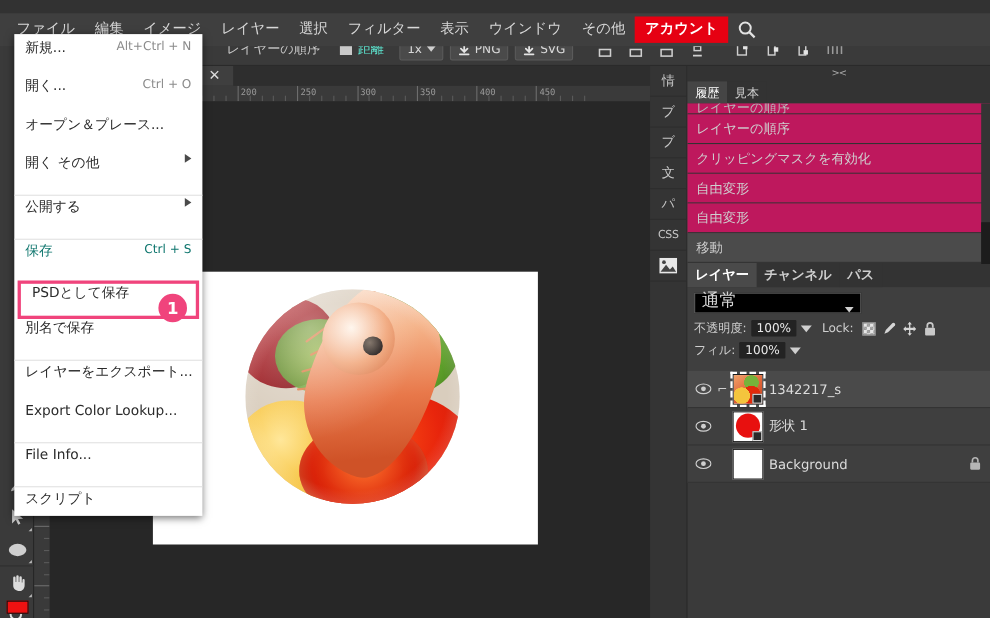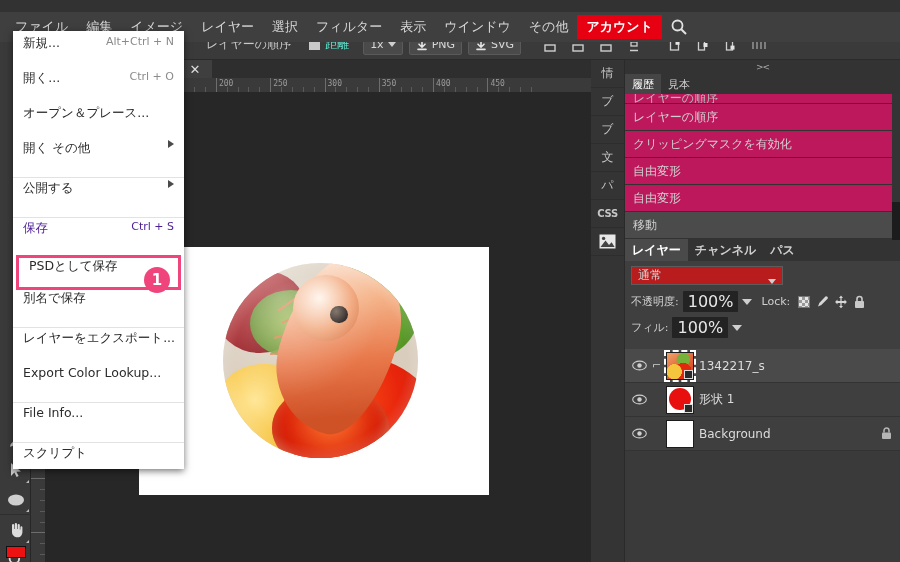--- a/index.html
+++ b/index.html
@@ -170,21 +170,21 @@
     background: #3a3a3a; z-index: 8;
   }
   .vtabs {
     position: absolute; left: 0; top: 0; width: 34px; height: 502px;
     background: #343434; border-right: 1px solid #2a2a2a;
   }
   .vtab {
     height: 28px; display: flex; align-items: center; justify-content: center;
     color: #c6c6c6; font-size: 12px; border-bottom: 1px solid #2d2d2d;
   }
-  .vtab.code { font-size: 10px; font-weight: bold; letter-spacing: -.3px; }
+  .vtab.code { font-size: 10px; font-weight: normal; letter-spacing: -.3px; }
   .panel-col { position: absolute; left: 34px; top: 0; width: 275px; height: 502px; }
   .panel-grip {
     height: 14px; background: #333; color: #aaa; font-size: 9px;
     display: flex; align-items: center; justify-content: center; letter-spacing: -1px;
   }
   .tabstrip { display: flex; height: 20px; background: #333; align-items: flex-end; }
   .ptab {
     font-size: 11px; color: #cfcfcf; padding: 2px 7px; height: 20px;
     display: flex; align-items: center; background: #333;
   }
@@ -205,28 +205,28 @@
     position: absolute; right: 0; top: 108px; width: 8px; height: 38px; background: #1c1c1c;
   }
   .layers-tabs { display: flex; height: 22px; background: #333; align-items: flex-end; }
   .ltab {
     font-size: 12px; color: #cfcfcf; padding: 3px 7px; height: 22px;
     display: flex; align-items: center; background: #333; font-weight: bold;
   }
   .ltab.active { background: #4a4a4a; color: #ffffff; }
   .layer-controls { background: #3f3f3f; padding: 5px 6px 6px 6px; }
   .blend-select {
-    height: 19px; background: #b91c1c; border: 1px solid #5c5c5c;
+    height: 19px; background: #000000; border: 1px solid #5c5c5c;
     display: flex; align-items: flex-end; justify-content: space-between;
-    padding: 0 6px; color: #d6d6d6; font-size: 12px; width: 152px; margin-bottom: 6px;
+    padding: 0 6px; color: #d6d6d6; font-size: 16px; width: 152px; margin-bottom: 6px;
   }
   .opacity-row { display: flex; align-items: center; gap: 4px; margin-bottom: 5px; }
   .ctl-label { color: #cfcfcf; font-size: 11px; white-space: nowrap; }
   .val-box {
-    background: #232323; color: #e8e8e8; font-size: 16px; padding: 1px 5px;
+    background: #232323; color: #e8e8e8; font-size: 11px; padding: 1px 5px;
     border-radius: 1px;
   }
   .lock-icons { display: flex; align-items: center; gap: 5px; margin-left: 4px; }
   .checker {
     width: 12px; height: 12px;
     background-image:
       linear-gradient(45deg, #9a9a9a 25%, transparent 25%, transparent 75%, #9a9a9a 75%),
       linear-gradient(45deg, #9a9a9a 25%, transparent 25%, transparent 75%, #9a9a9a 75%);
     background-size: 6px 6px; background-position: 0 0, 3px 3px;
     background-color: #e6e6e6; border: 1px solid #777;
@@ -273,21 +273,21 @@
     position: absolute; left: 13px; top: 31px; width: 171px; height: 438px;
     background: #ffffff; box-shadow: 0 2px 7px rgba(0,0,0,.55); z-index: 40;
     padding: 4px 0;
   }
   .mi {
     height: 35px; display: flex; align-items: flex-start; padding: 0 10px;
     color: #2b2b2b; font-size: 12.5px; position: relative;
   }
   .mi .label { flex: 1; white-space: nowrap; }
   .mi .accel { color: #8b8b8b; font-size: 11px; }
-  .mi.disabled .label, .mi.disabled .accel { color: #4c1d95; }
+  .mi.disabled .label, .mi.disabled .accel { color: #0f766e; }
   .mi .submenu-arrow {
     width: 0; height: 0; border-top: 4px solid transparent;
     border-bottom: 4px solid transparent; border-left: 6px solid #4a4a4a;
   }
   .mi-sep { height: 1px; background: #e2e2e2; margin: 2px 0; }
   .mi.highlight {
     border: 3px solid #f0447c; margin: 0 3px; height: 35px;
   }
   .badge-one {
     position: absolute; left: 144px; top: 267px; width: 26px; height: 26px;

